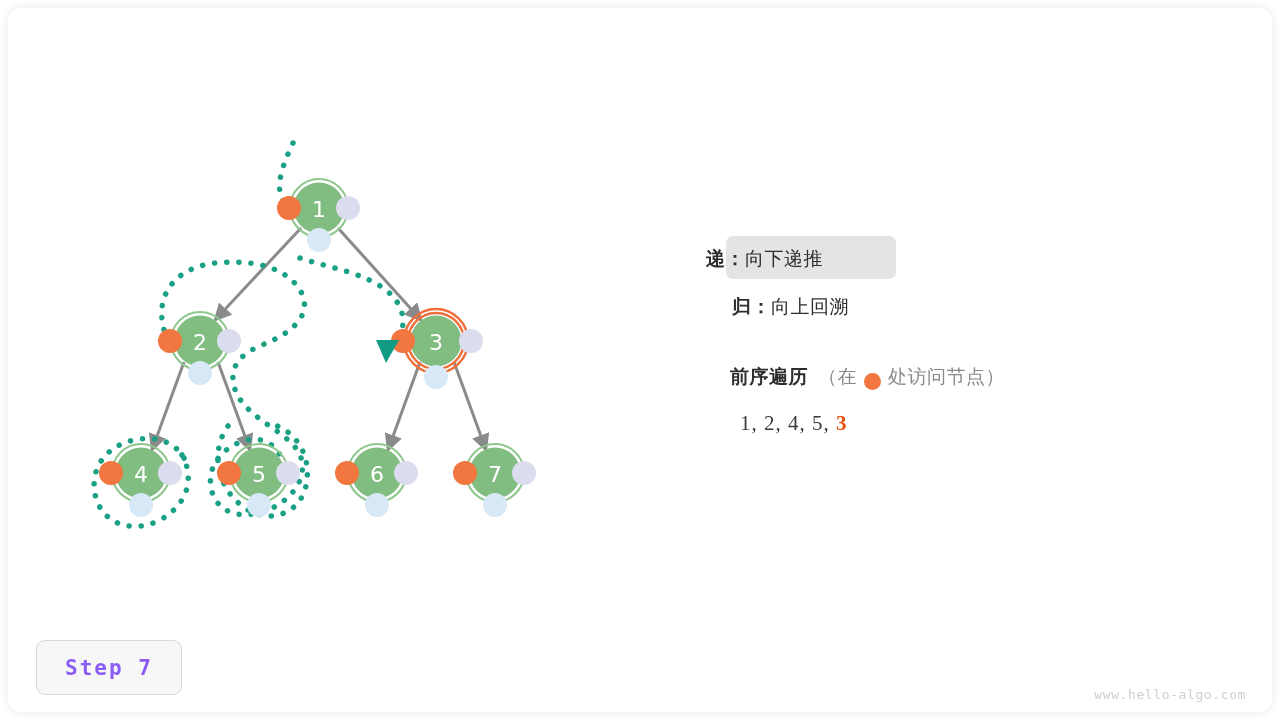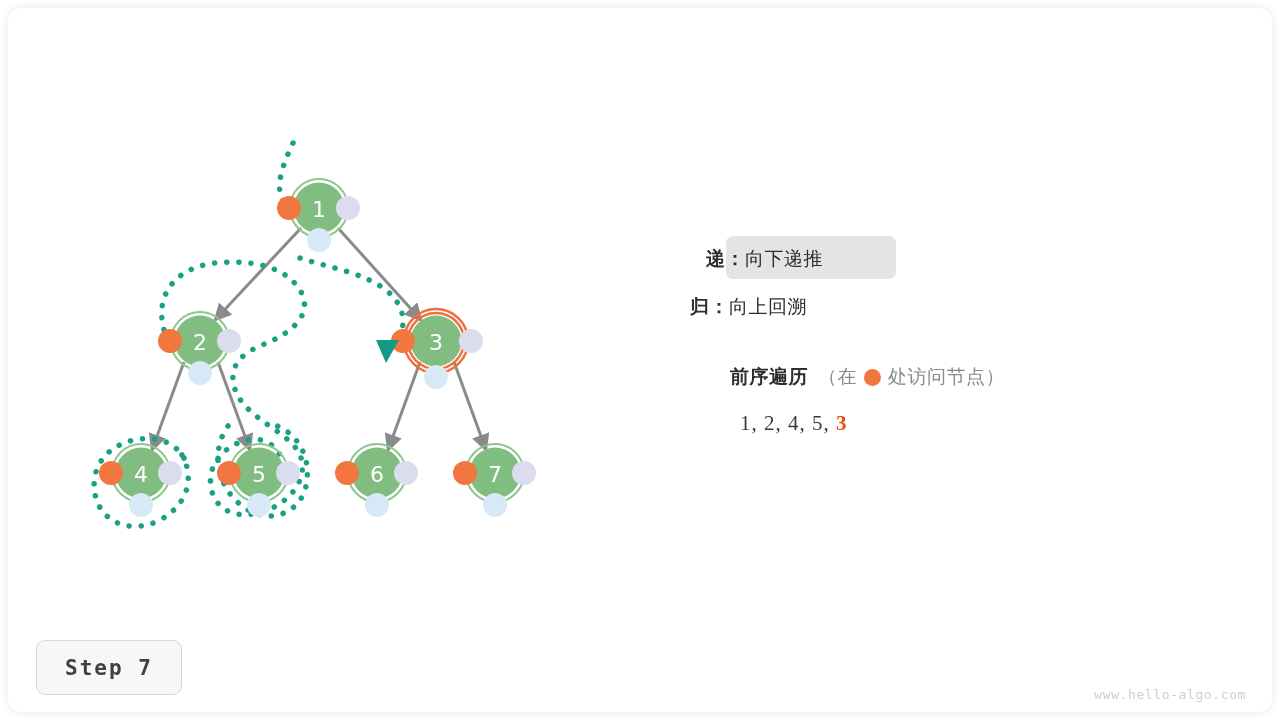--- a/index.html
+++ b/index.html
@@ -39,31 +39,31 @@
     border-radius: 7px;
   }
   .legend-line {
     position: absolute;
     font-size: 19px;
     color: #2e2e2e;
     white-space: nowrap;
     letter-spacing: 0.5px;
   }
   #legend-recurse-text { left: 706px; top: 246px; }
-  #legend-return-text  { left: 690px; top: 294px; }
+  #legend-return-text  { left: 732px; top: 294px; }
   .legend-key { font-weight: bold; }
 
   #traversal-title {
     position: absolute;
     left: 730px; top: 364px;
     font-size: 19px;
     color: #2e2e2e;
     white-space: nowrap;
     display: flex;
-    align-items: center;
+    align-items: flex-end;
     letter-spacing: 0.5px;
   }
   #traversal-title .tt-strong { font-weight: bold; color: #2e2e2e; }
   #traversal-title .tt-paren  { color: #8a8a8a; font-weight: normal; }
   .inline-orange-dot {
     display: inline-block;
     width: 17px; height: 17px;
     border-radius: 50%;
     background: #f1763f;
     margin: 0 7px;
@@ -93,21 +93,21 @@
     border: 1px solid #d8d8d8;
     border-radius: 9px;
     display: flex;
     align-items: center;
     justify-content: center;
   }
   #step-chip-label {
     font-family: "DejaVu Sans Mono", "Liberation Mono", monospace;
     font-size: 21px;
     font-weight: bold;
-    color: #404040;
+    color: #8b5cf6;
     letter-spacing: 2px;
   }
 
   
   #watermark {
     position: absolute;
     right: 34px; bottom: 18px;
     font-family: "DejaVu Sans Mono", "Liberation Mono", monospace;
     font-size: 13px;
     color: #cfcfcf;

